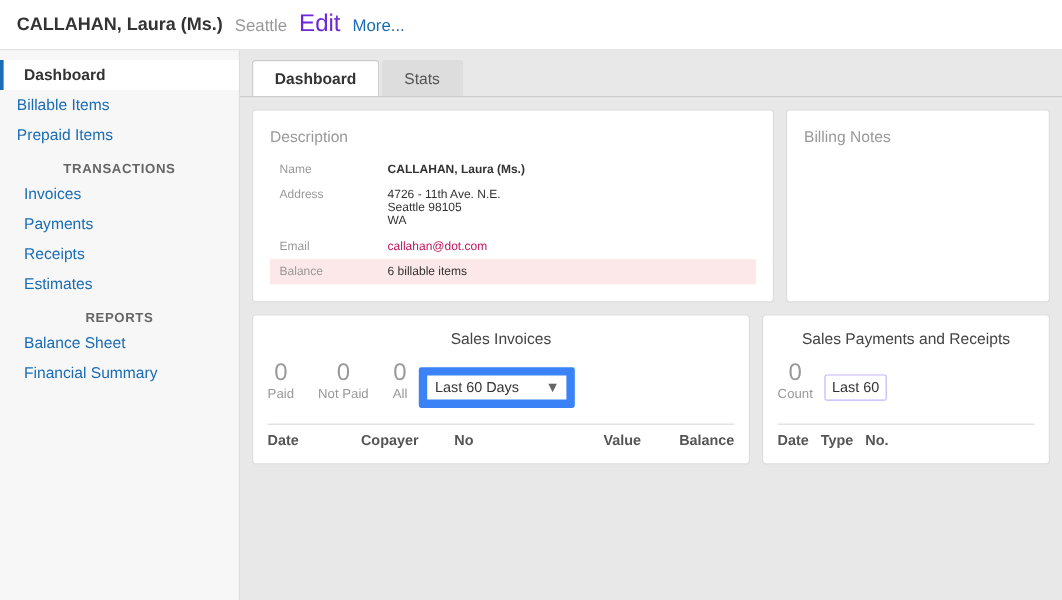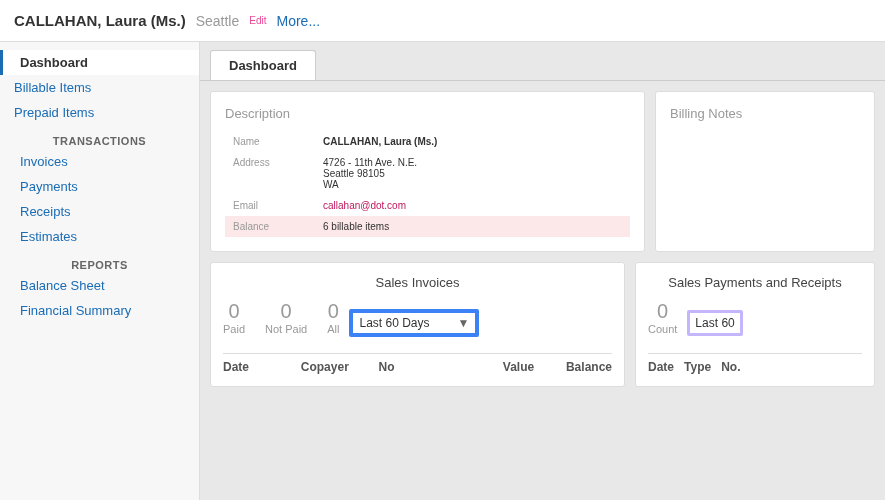--- a/index.html
+++ b/index.html
@@ -2,21 +2,21 @@
 <html><head>
   <meta charset="utf-8">
   <style>
     * { box-sizing: border-box; margin: 0; padding: 0; }
     body { font-family: Arial, sans-serif; font-size: 13px; color: #333; background: #f0f0f0; width: 885px; height: 500px; overflow: hidden; }
 
     
     .header { background: #fff; border-bottom: 1px solid #ddd; padding: 8px 14px; display: flex; align-items: center; gap: 10px; height: 42px; }
     .header-name { font-weight: bold; font-size: 15px; color: #333; }
     .header-city { color: #999; font-size: 14px; }
-    .header-edit { color: #ec4899; font-size: 10px; cursor: pointer; }
+    .header-edit { color: #6d28d9; font-size: 20px; cursor: pointer; }
     .header-more { color: #1a6cb5; font-size: 14px; cursor: pointer; }
 
     
     .layout { display: flex; height: calc(500px - 42px); }
 
     
     .sidebar { width: 200px; background: #f7f7f7; border-right: 1px solid #ddd; padding: 8px 0; flex-shrink: 0; }
     .sidebar-section { padding: 10px 14px 2px 14px; font-size: 11px; font-weight: bold; color: #666; text-transform: uppercase; letter-spacing: 0.5px; text-align: center; }
     .sidebar-item { padding: 5px 14px 5px 20px; color: #1a6cb5; cursor: pointer; font-size: 13px; }
     .sidebar-item.active { color: #333; font-weight: bold; border-left: 3px solid #1a6cb5; padding-left: 17px; background: #fff; }
@@ -54,33 +54,33 @@
     .bottom-card { background: #fff; border: 1px solid #ddd; border-radius: 3px; padding: 12px; flex: 1; }
     .bottom-card-right { background: #fff; border: 1px solid #ddd; border-radius: 3px; padding: 12px; width: 240px; flex-shrink: 0; }
 
     .section-title { font-size: 13px; color: #444; font-weight: normal; margin-bottom: 10px; text-align: center; }
 
     .invoice-stats { display: flex; align-items: flex-start; gap: 20px; margin-bottom: 10px; }
     .stat-item { text-align: center; }
     .stat-num { font-size: 20px; color: #999; }
     .stat-label { font-size: 11px; color: #999; }
 
-    .dropdown { border: 4px solid #3b82f6; background: #fff; padding: 3px 6px; font-size: 12px; color: #333; cursor: pointer; border-radius: 2px; min-width: 130px; display: flex; align-items: center; justify-content: space-between; text-align: right; }
+    .dropdown { border: 7px solid #3b82f6; background: #fff; padding: 3px 6px; font-size: 12px; color: #333; cursor: pointer; border-radius: 2px; min-width: 130px; display: flex; align-items: center; justify-content: space-between; text-align: right; }
     .dropdown-arrow { color: #666; margin-left: 5px; }
 
     
     .tbl-header { display: flex; border-top: 1px solid #ddd; padding-top: 6px; }
     .tbl-col { font-size: 12px; color: #555; font-weight: bold; flex: 1; }
     .tbl-col.right { text-align: right; }
 
     .payment-stats { text-align: center; margin-bottom: 10px; }
     .payment-num { font-size: 20px; color: #999; }
     .payment-label { font-size: 11px; color: #999; }
 
-    .small-dropdown { border: 3px solid #c4b5fd; background: #fff; padding: 3px 5px; font-size: 12px; color: #333; cursor: pointer; border-radius: 2px; }
+    .small-dropdown { border: 1px solid #c4b5fd; background: #fff; padding: 3px 5px; font-size: 12px; color: #333; cursor: pointer; border-radius: 2px; }
 
     .stats-row { display: flex; align-items: center; gap: 10px; margin-bottom: 8px; }
 
     .right-tbl-header { display: flex; border-top: 1px solid #ddd; padding-top: 6px; gap: 10px; }
     .right-tbl-col { font-size: 12px; color: #555; font-weight: bold; }
   </style>
 </head>
 <body>
 
 <div class="header">
@@ -124,20 +124,23 @@
     <div class="sidebar-item">
       <span>Financial Summary</span>
     </div>
   </div>
 
   <div class="main">
 
     <div class="tabs">
       <div class="tab active">
         <span>Dashboard</span>
+      </div>
+      <div class="tab">
+        <span>Stats</span>
       </div>
     </div>
 
     <div class="content-area">
 
       <div class="card card-left">
         <div class="card-title">Description</div>
         <table class="desc-table">
           <tbody>
               <tr>

